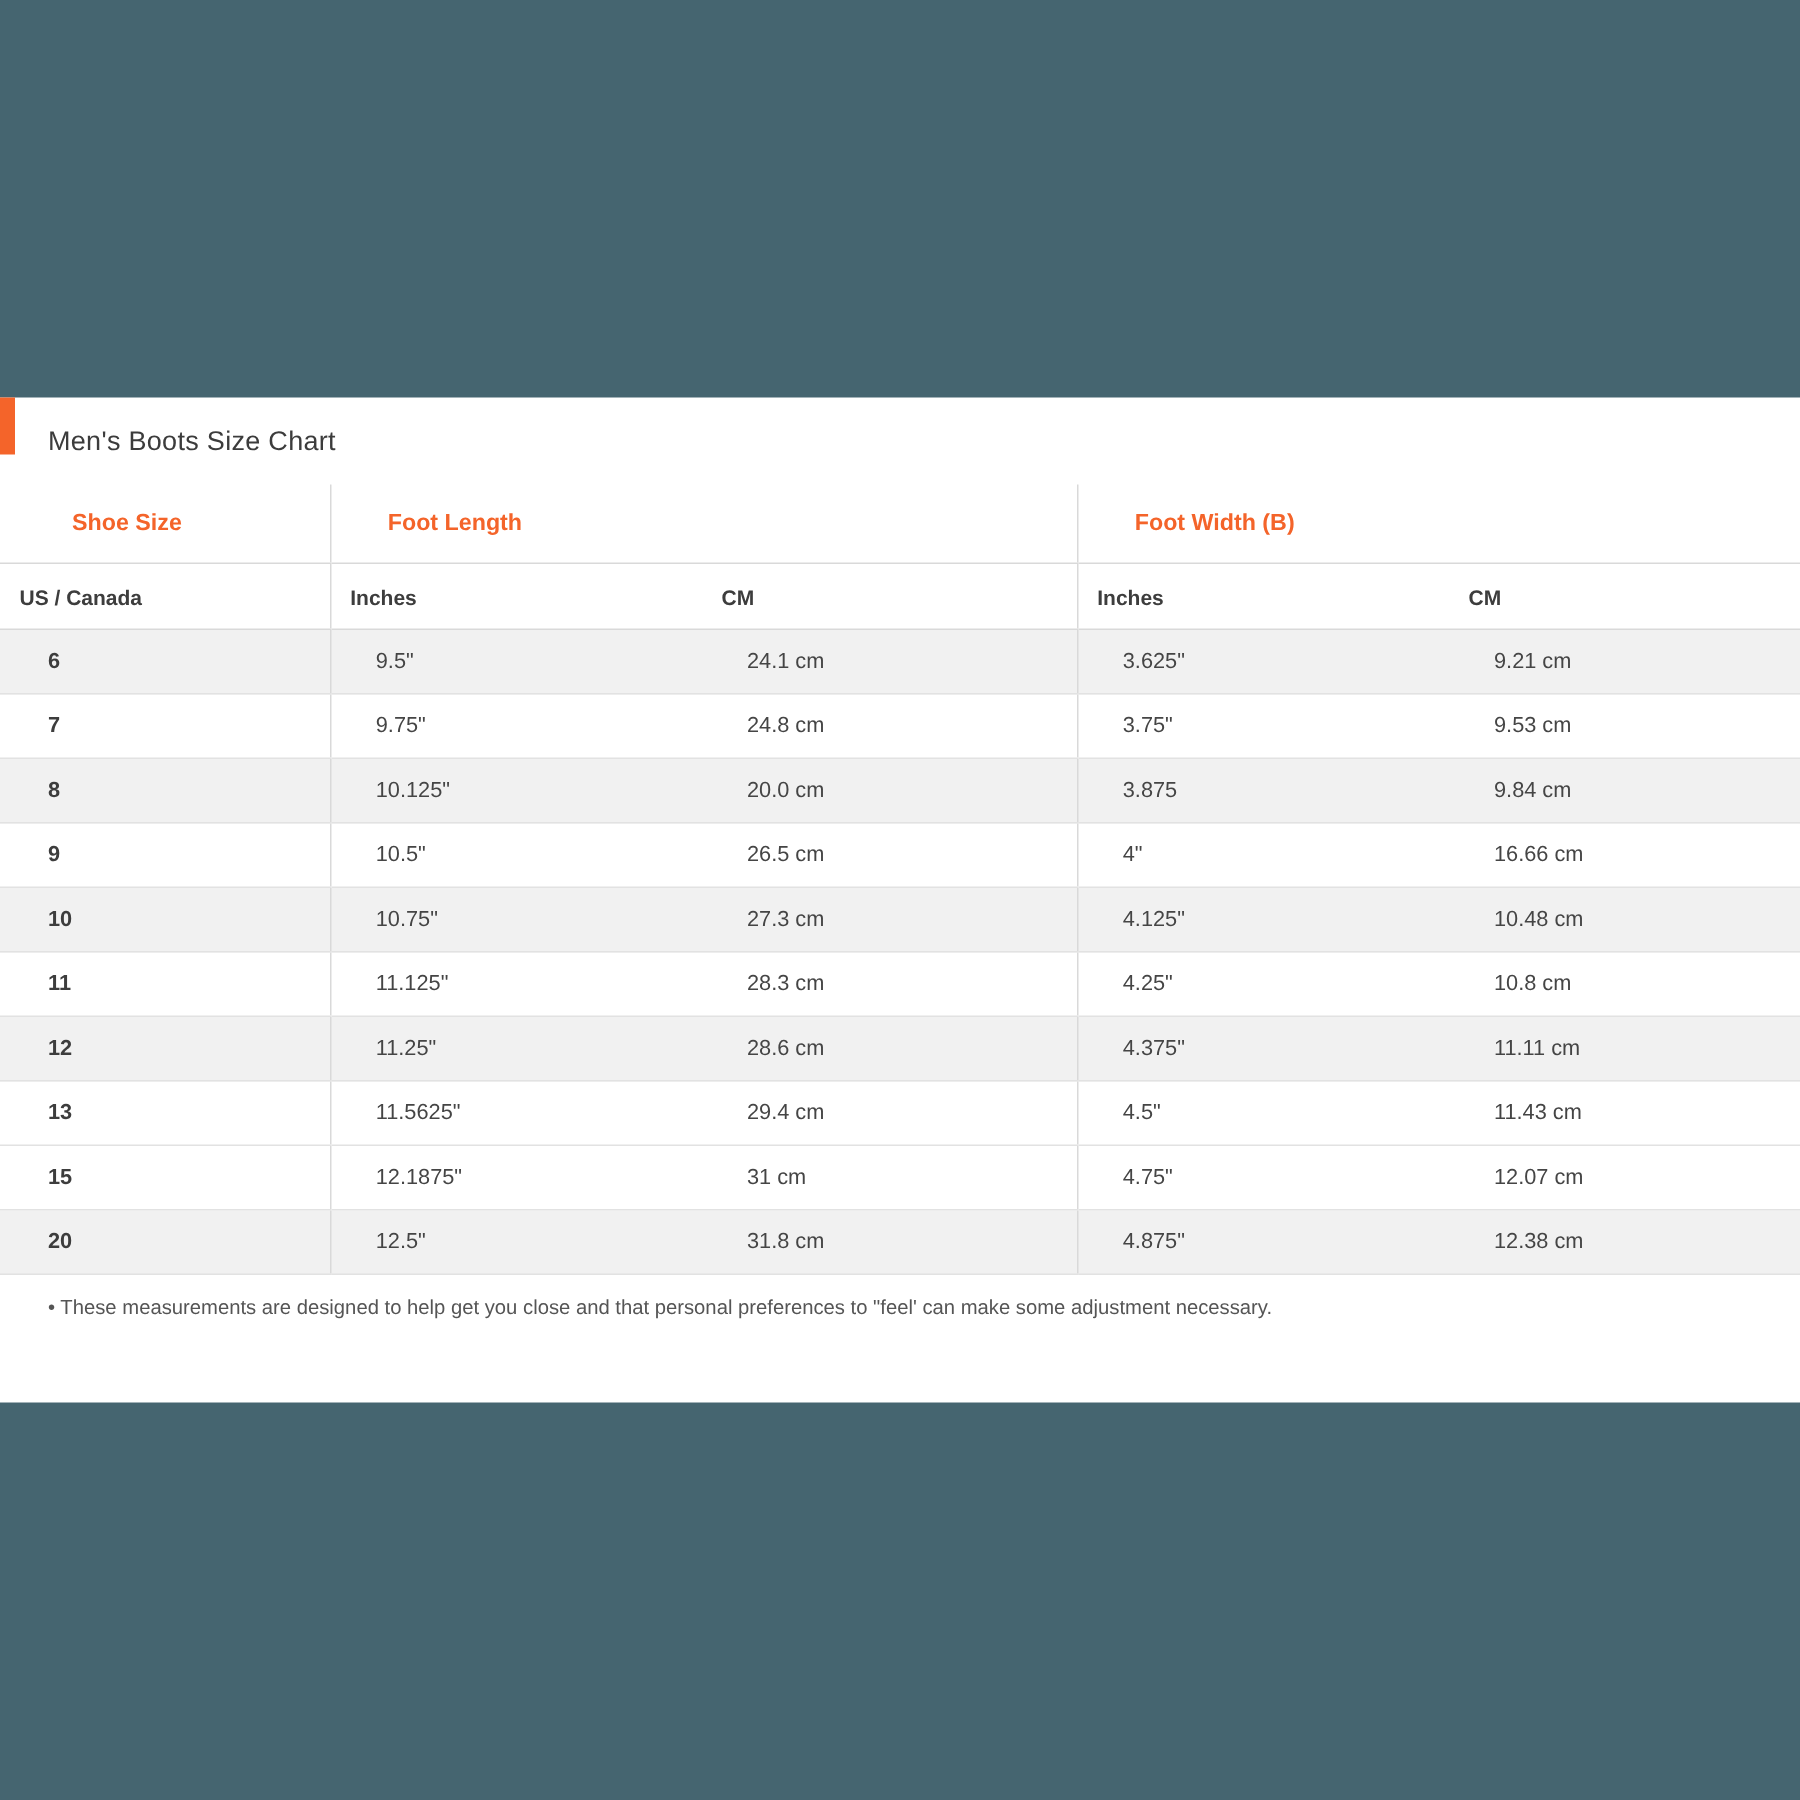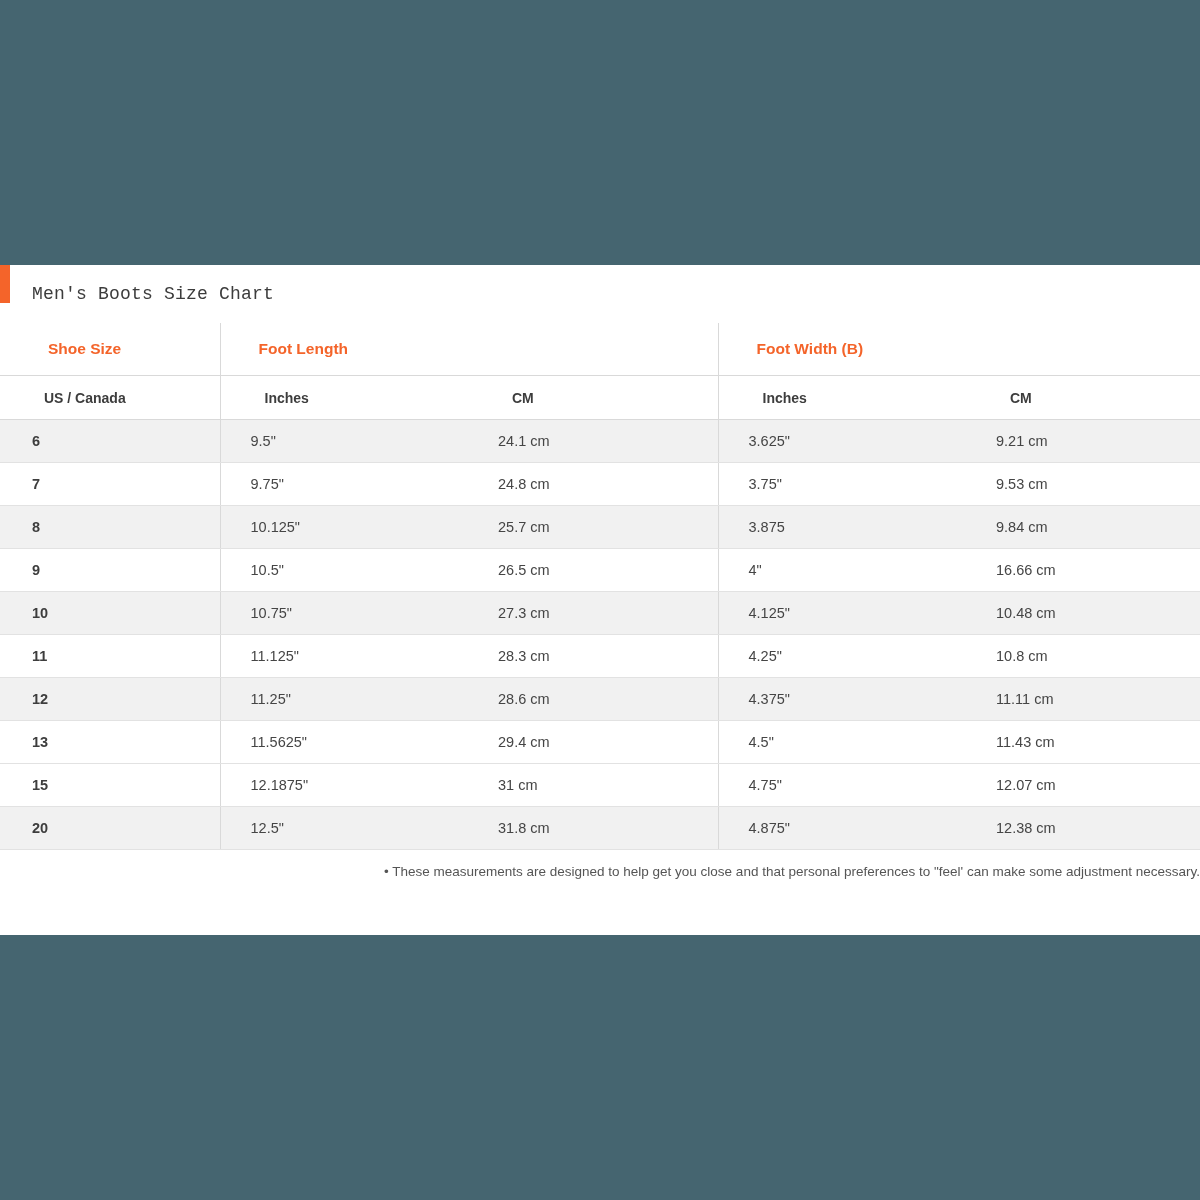--- a/index.html
+++ b/index.html
@@ -25,21 +25,20 @@
     top: 265px;
     width: 1200px;
     height: 670px;
     background: #ffffff;
   }
   .title-row {
     position: relative;
     height: 58px;
     display: flex;
     align-items: center;
-    font-family: Liberation Mono, monospace;
   }
   .title-accent {
     position: absolute;
     left: 0;
     top: 0;
     width: 10px;
     height: 38px;
     background: #f4642a;
   }
   .panel-title {
@@ -75,21 +74,21 @@
     padding-left: 38px;
   }
   .grp-head th.pad-left-size { padding-left: 48px; }
   .sub-head td {
     height: 43px;
     vertical-align: middle;
     font-size: 14px;
     font-weight: bold;
     color: #3d3d3d;
     border-bottom: 1px solid #d9d9d9;
-    padding-left: 44px;
+    padding-left: 13px;
   }
   tbody tr td {
     height: 42px;
     vertical-align: middle;
     border-bottom: 1px solid #e2e2e2;
     padding-left: 30px;
   }
   tbody tr.alt td {
     background: #f1f1f1;
   }
@@ -99,21 +98,20 @@
     padding-left: 32px;
   }
   
   .vsep-left {
     border-left: 1px solid #d9d9d9;
   }
   .footnote {
     margin: 14px 0 0 32px;
     font-size: 13.5px;
     color: #555555;
-    text-align: right;
   }
 </style>
 </head>
 <body>
 
 <div class="page">
   <div class="panel">
 
     <div class="title-row">
       <div class="title-accent"></div>
@@ -153,21 +151,21 @@
         <tr>
           <td class="cell-size">7</td>
           <td class="vsep-left">9.75"</td>
           <td>24.8 cm</td>
           <td class="vsep-left">3.75"</td>
           <td>9.53 cm</td>
         </tr>
         <tr class="alt">
           <td class="cell-size">8</td>
           <td class="vsep-left">10.125"</td>
-          <td>25.7 cm</td>
+          <td>20.0 cm</td>
           <td class="vsep-left">3.875</td>
           <td>9.84 cm</td>
         </tr>
         <tr>
           <td class="cell-size">9</td>
           <td class="vsep-left">10.5"</td>
           <td>26.5 cm</td>
           <td class="vsep-left">4"</td>
           <td>16.66 cm</td>
         </tr>

